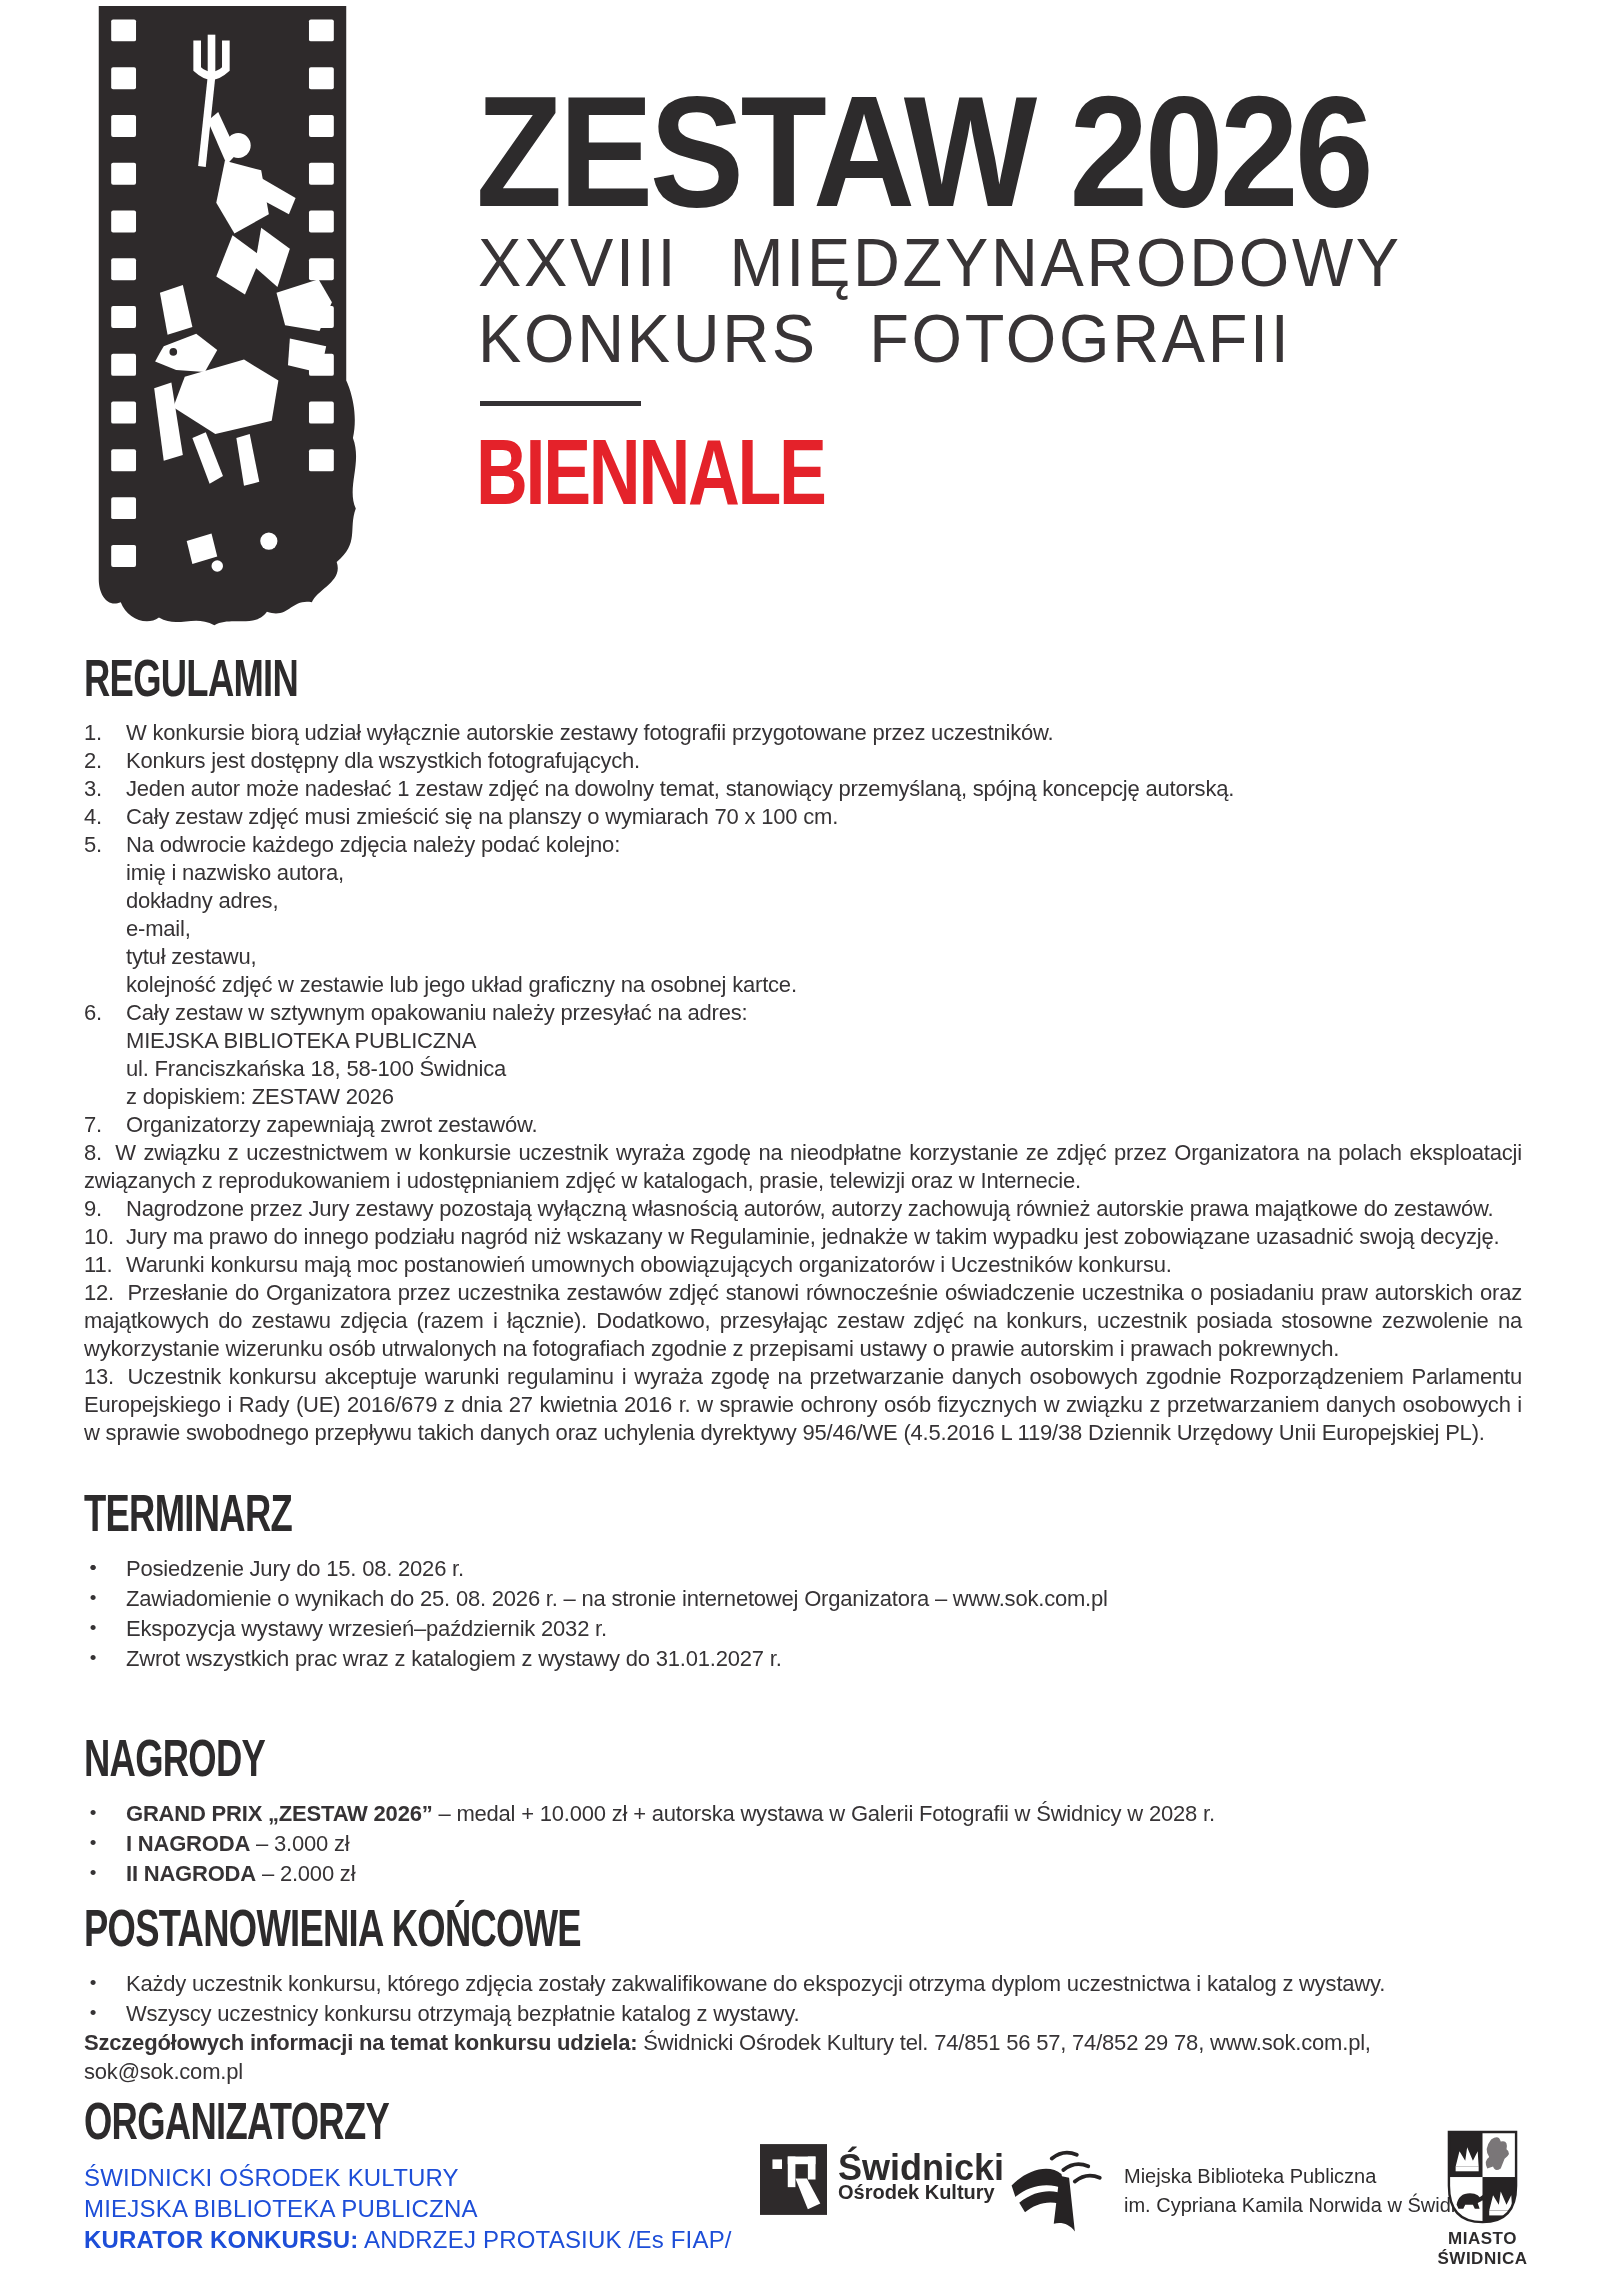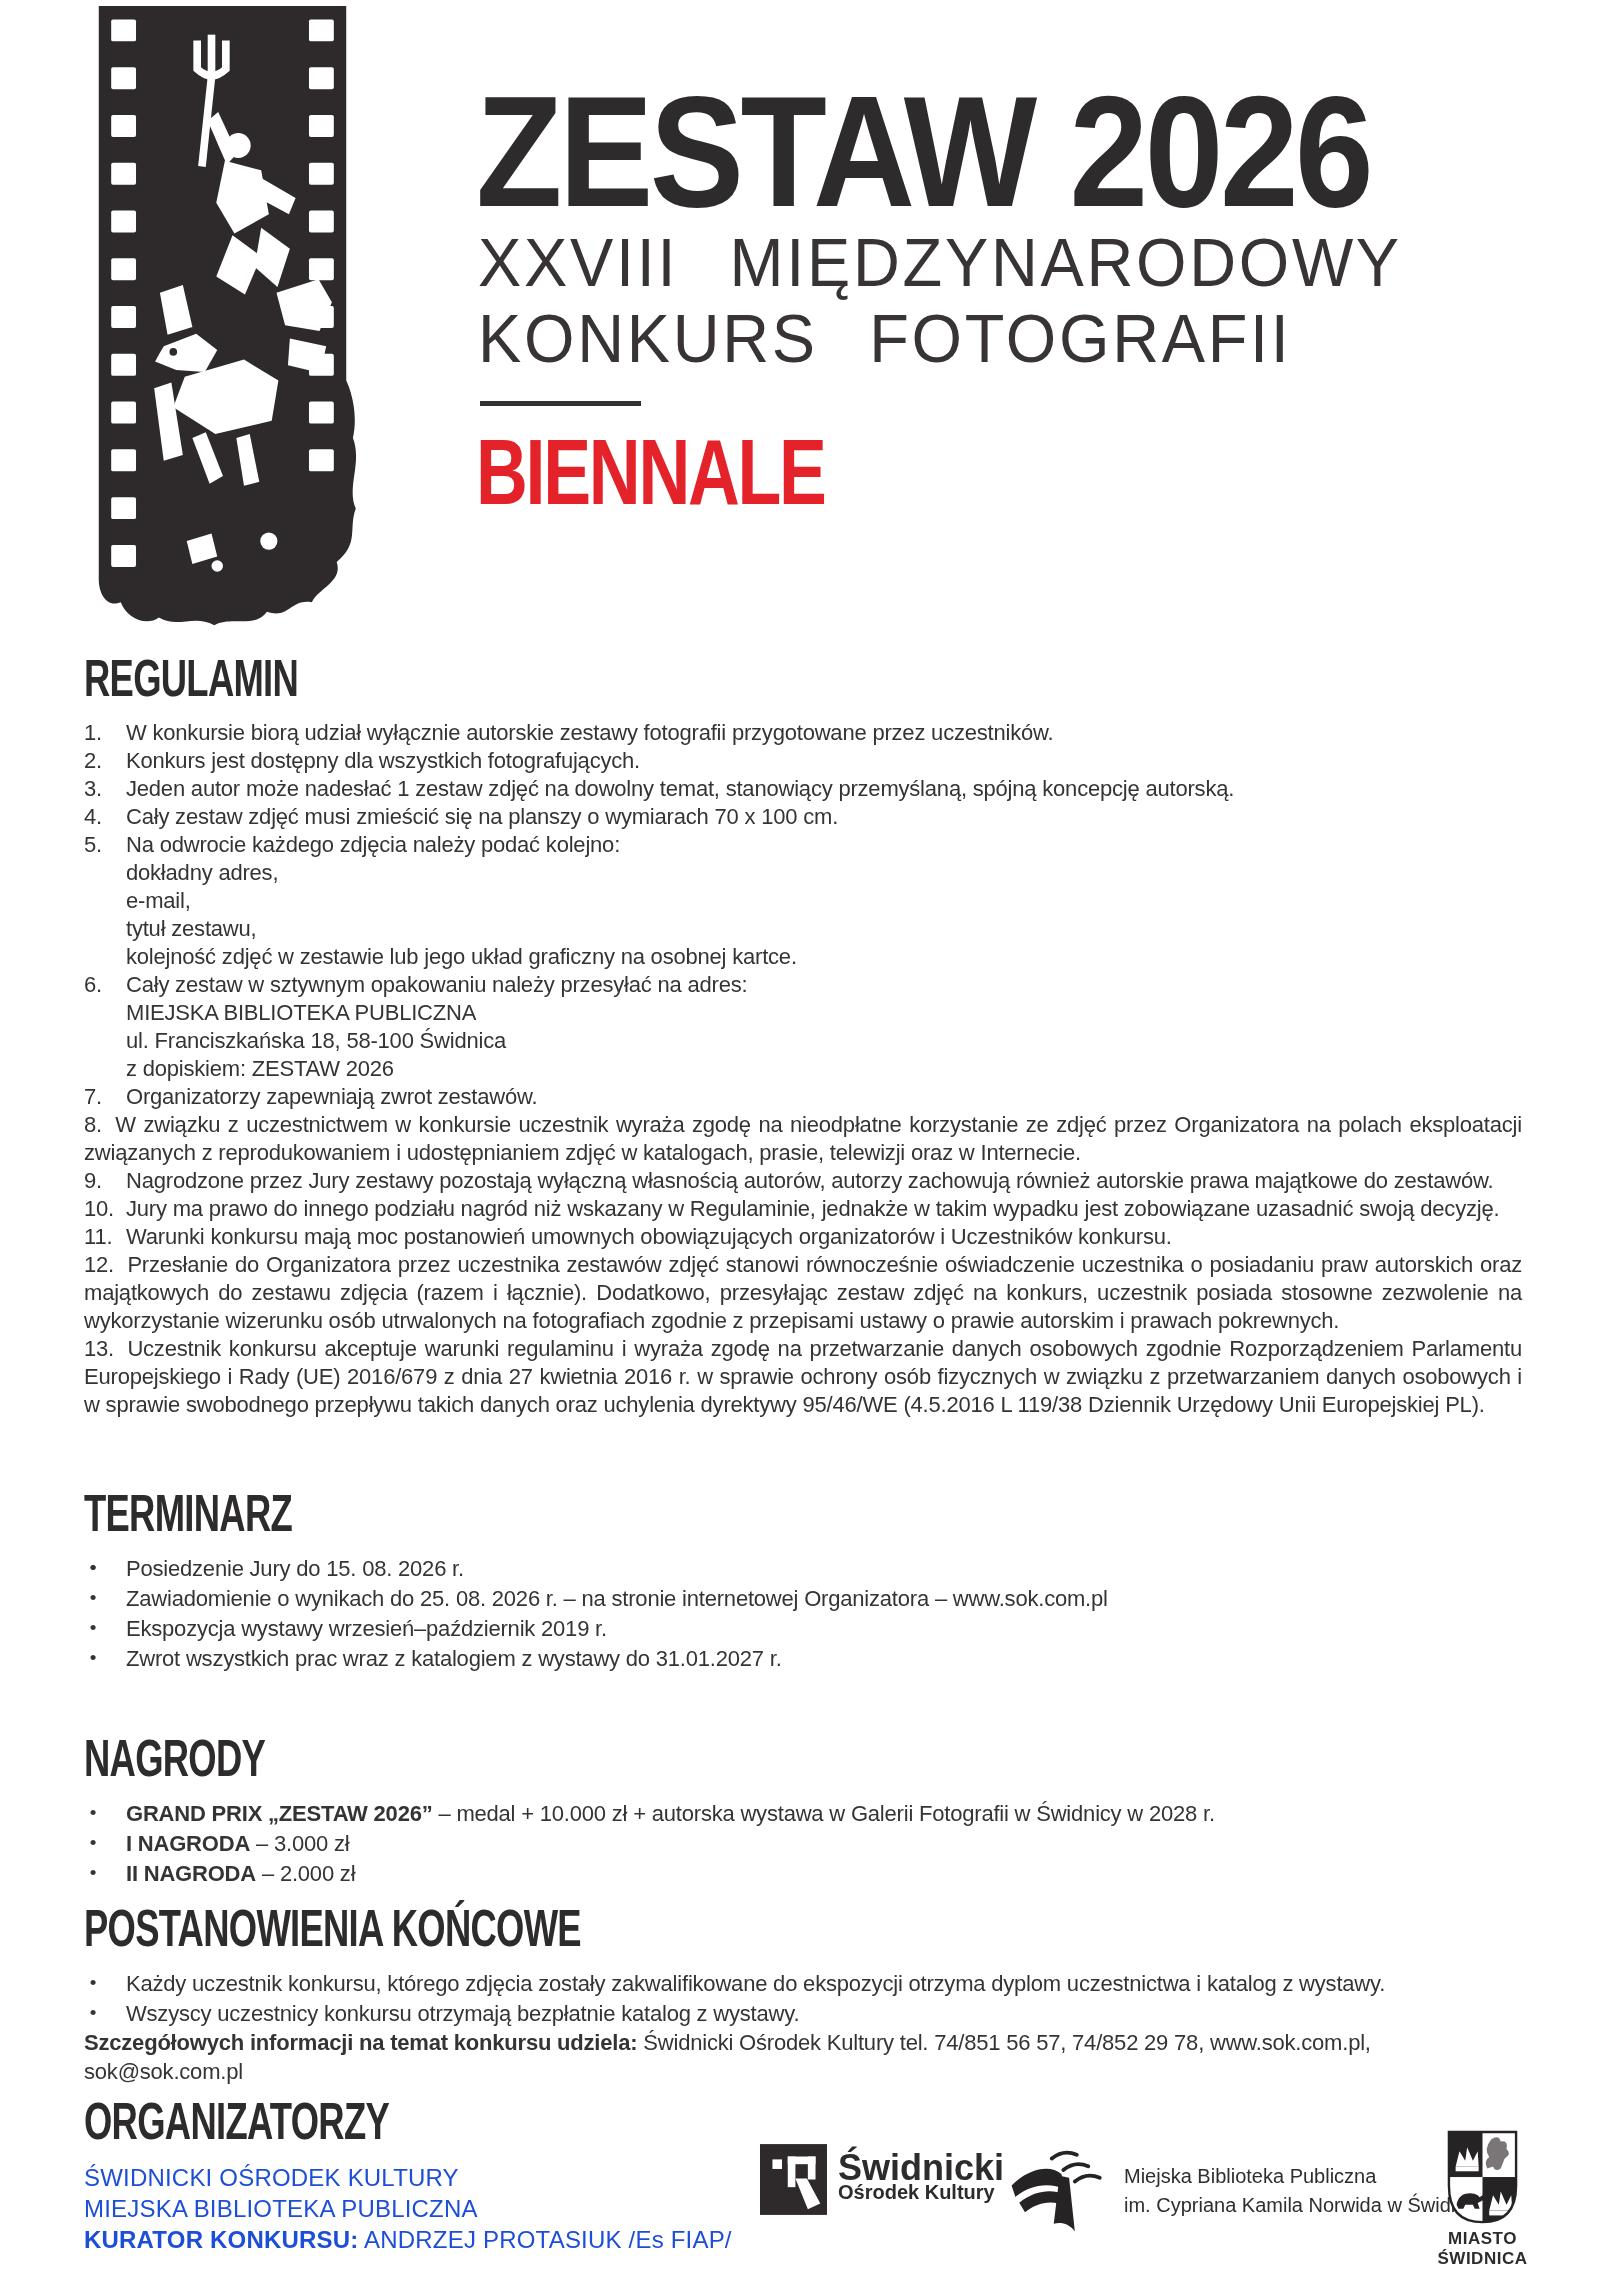--- a/index.html
+++ b/index.html
@@ -166,20 +166,21 @@
   </div>
 
   <div class="reg-item">
     <span class="reg-num">4.</span><span class="reg-text">Cały zestaw zdjęć musi zmieścić się na planszy o wymiarach 70 x 100 cm.</span>
     
   </div>
 
   <div class="reg-item">
     <span class="reg-num">5.</span><span class="reg-text">Na odwrocie każdego zdjęcia należy podać kolejno:</span>
     <div class="reg-sublines">
+            <div class="subline">imię i nazwisko autora,</div>
             <div class="subline">dokładny adres,</div>
             <div class="subline">e-mail,</div>
             <div class="subline">tytuł zestawu,</div>
             <div class="subline">kolejność zdjęć w zestawie lub jego układ graficzny na osobnej kartce.</div>
           </div>
   </div>
 
   <div class="reg-item">
     <span class="reg-num">6.</span><span class="reg-text">Cały zestaw w sztywnym opakowaniu należy przesyłać na adres:</span>
     <div class="reg-sublines">
@@ -235,21 +236,21 @@
 
   <div class="bullet-item">
     <span class="bullet">•</span><span>Posiedzenie Jury do 15. 08. 2026 r.</span>
   </div>
 
   <div class="bullet-item">
     <span class="bullet">•</span><span>Zawiadomienie o wynikach do 25. 08. 2026 r. – na stronie internetowej Organizatora – www.sok.com.pl</span>
   </div>
 
   <div class="bullet-item">
-    <span class="bullet">•</span><span>Ekspozycja wystawy wrzesień–październik 2019 r.</span>
+    <span class="bullet">•</span><span>Ekspozycja wystawy wrzesień–październik 2032 r.</span>
   </div>
 
   <div class="bullet-item">
     <span class="bullet">•</span><span>Zwrot wszystkich prac wraz z katalogiem z wystawy do 31.01.2027 r.</span>
   </div>
 </div>
   </div>
 
   <div class="section" id="sec-nagrody">
     <div class="section-heading">NAGRODY</div>

